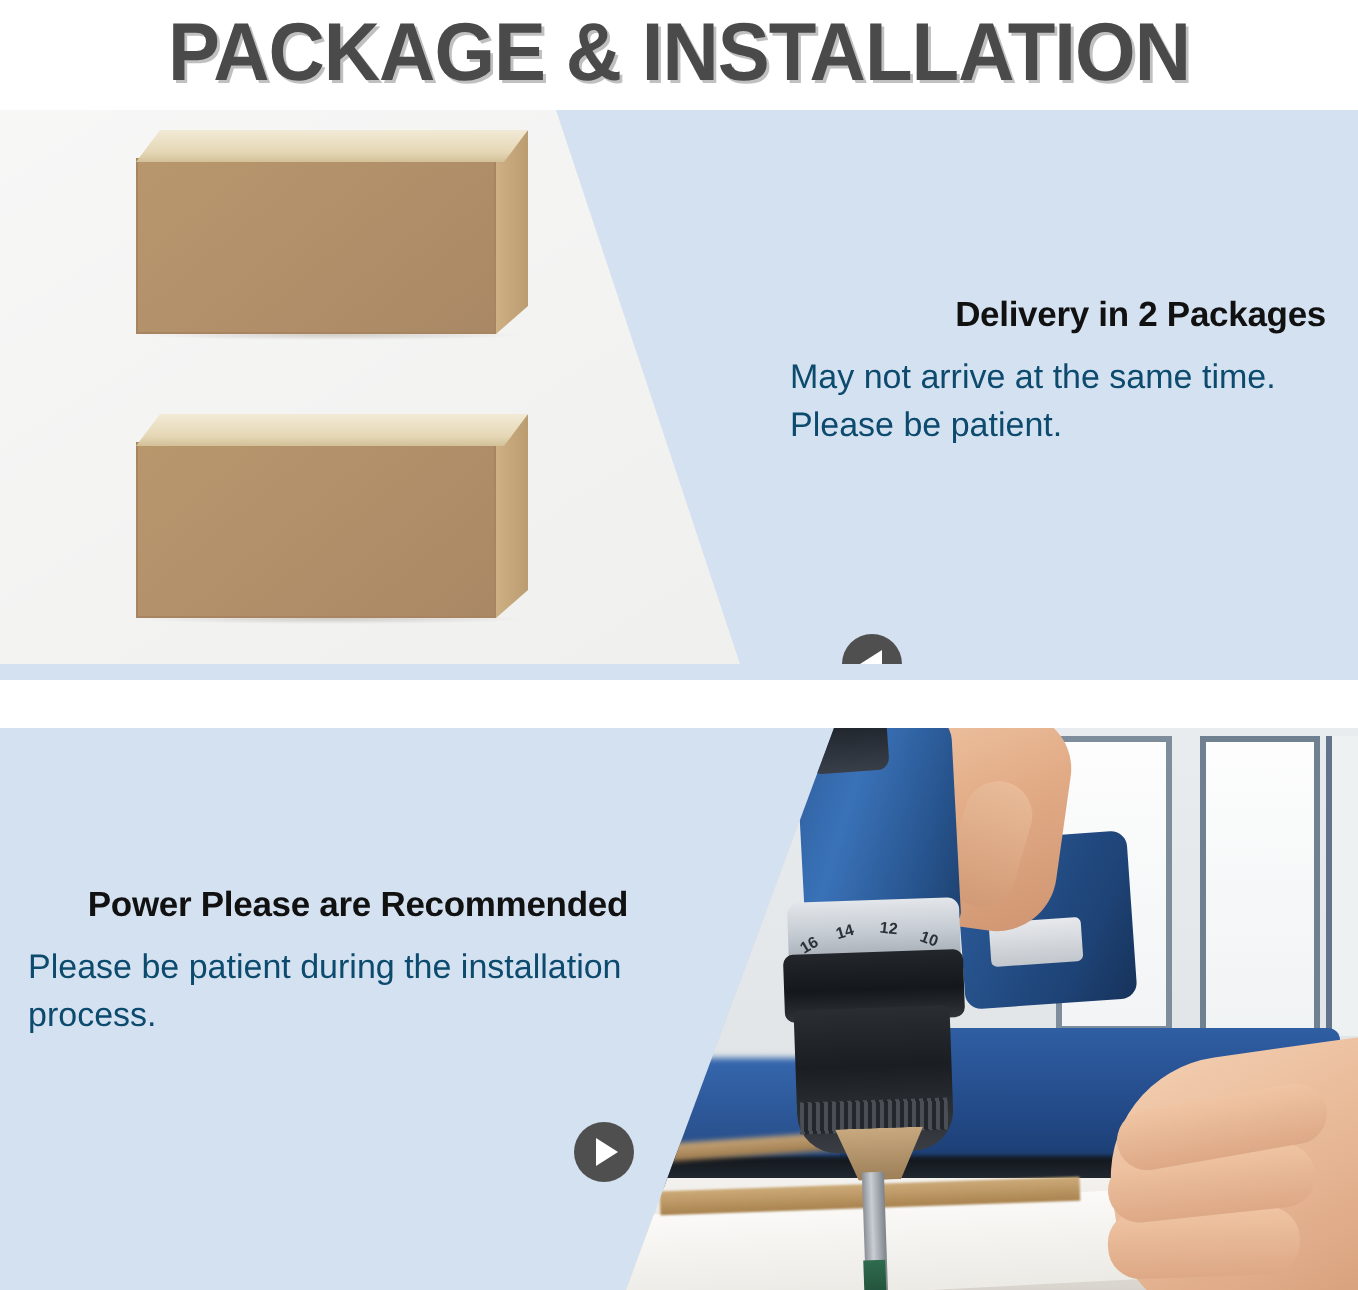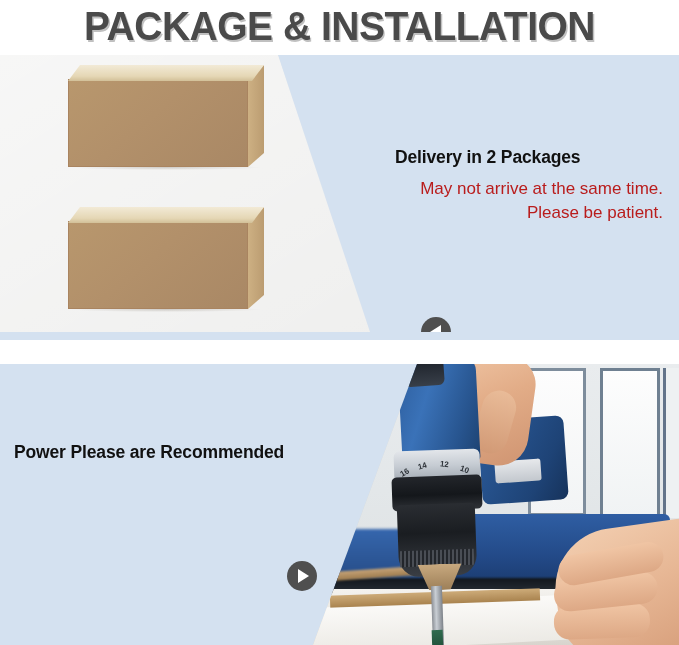--- a/index.html
+++ b/index.html
@@ -133,27 +133,27 @@
     top: 92px;
     width: 268px;
   }
   .callout-heading {
     font-size: 17.5px;
     font-weight: bold;
     color: #111111;
     margin: 0 0 9px 0;
     letter-spacing: -0.15px;
     white-space: nowrap;
+    text-align: right;
   }
   .callout-body {
     font-size: 17px;
-    color: #b91c1c;
+    color: #0c4a6e;
     line-height: 1.42;
     margin: 0;
-    text-align: right;
   }
   .arrow-badge {
     position: absolute;
     width: 30px;
     height: 30px;
     border-radius: 50%;
     background: #4f4f4f;
     display: flex;
     align-items: center;
     justify-content: center;
@@ -478,18 +478,19 @@
 
     <div class="ph" id="ph-hand-bottom">
       <span class="finger" style="left:-6px;  top:74px; width:96px; height:34px; transform:rotate(6deg);"></span>
       <span class="finger" style="left:-2px;  top:46px; width:104px; height:32px; transform:rotate(2deg);"></span>
       <span class="finger" style="left:6px;   top:20px; width:106px; height:30px; transform:rotate(-2deg);"></span>
     </div>
   </div>
 
   <div id="powertools-text">
     <p class="callout-heading">Power Please are Recommended</p>
+    <p class="callout-body">Please be patient during the installation process.</p>
   </div>
 </section>
 
 <div class="arrow-badge" id="powertools-arrow">
   <span class="tri-right"></span>
 </div>
 
 </body></html>

